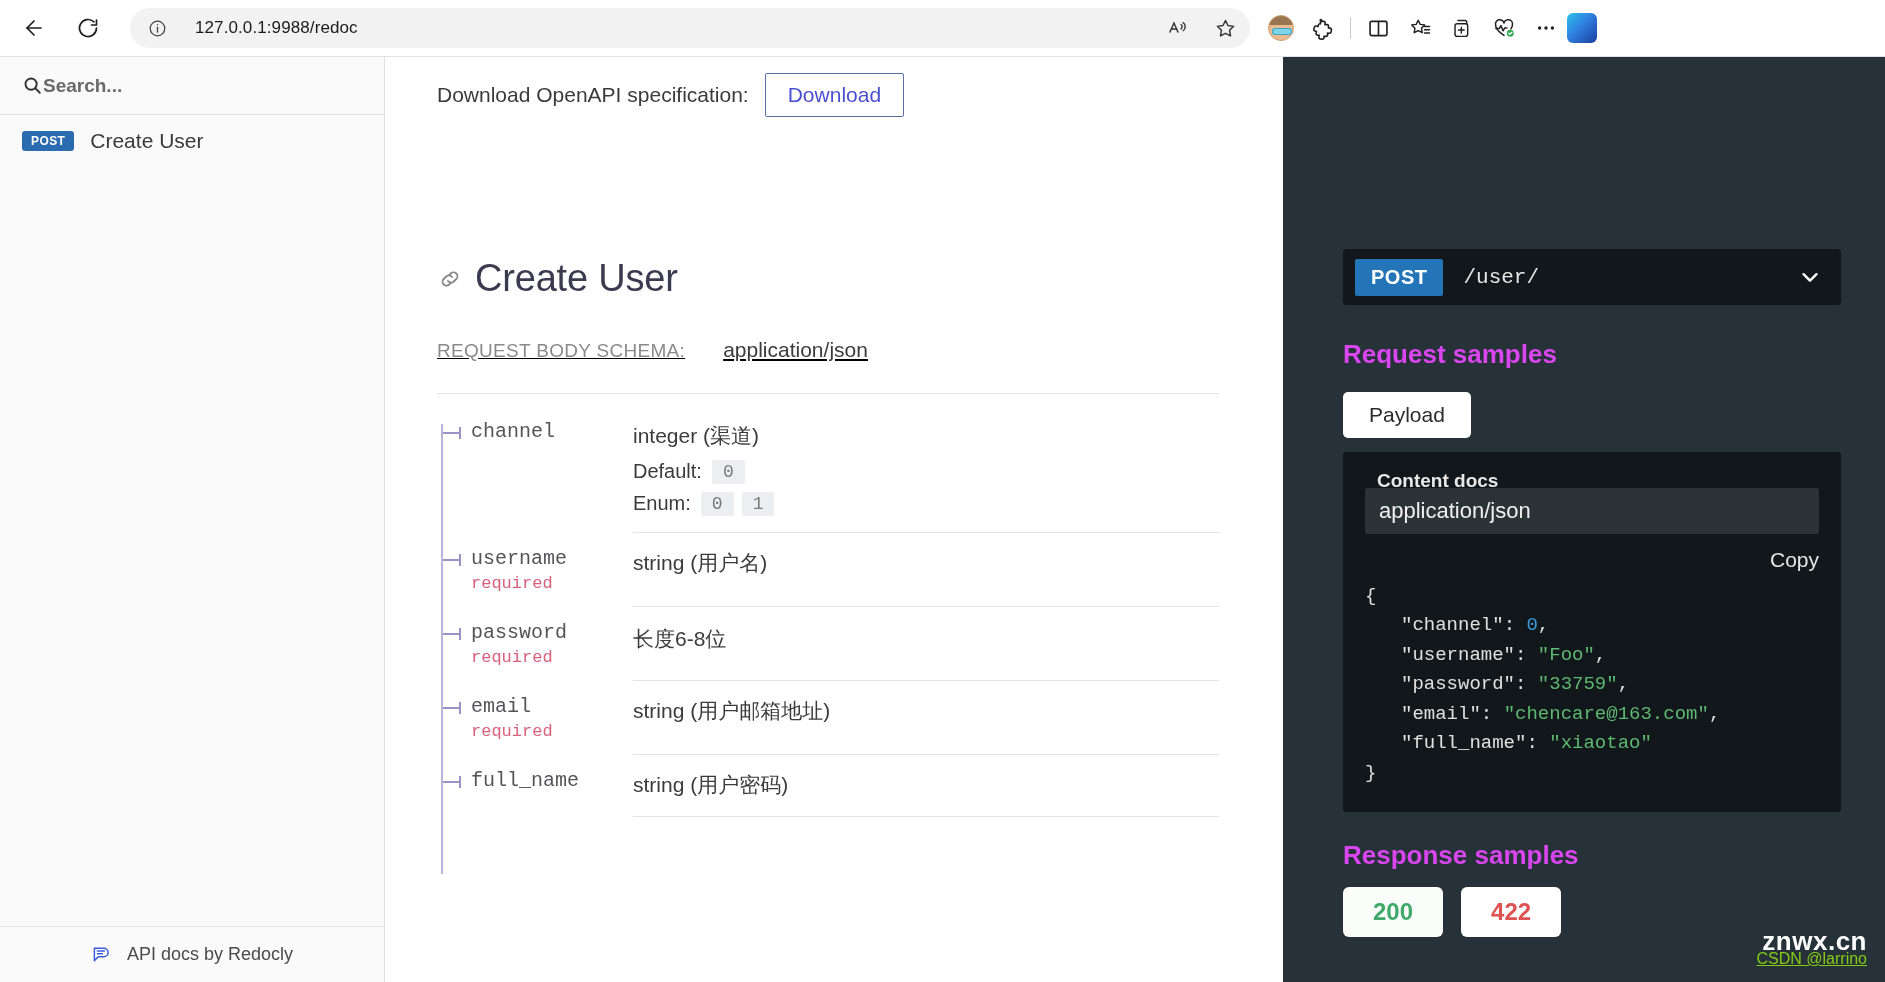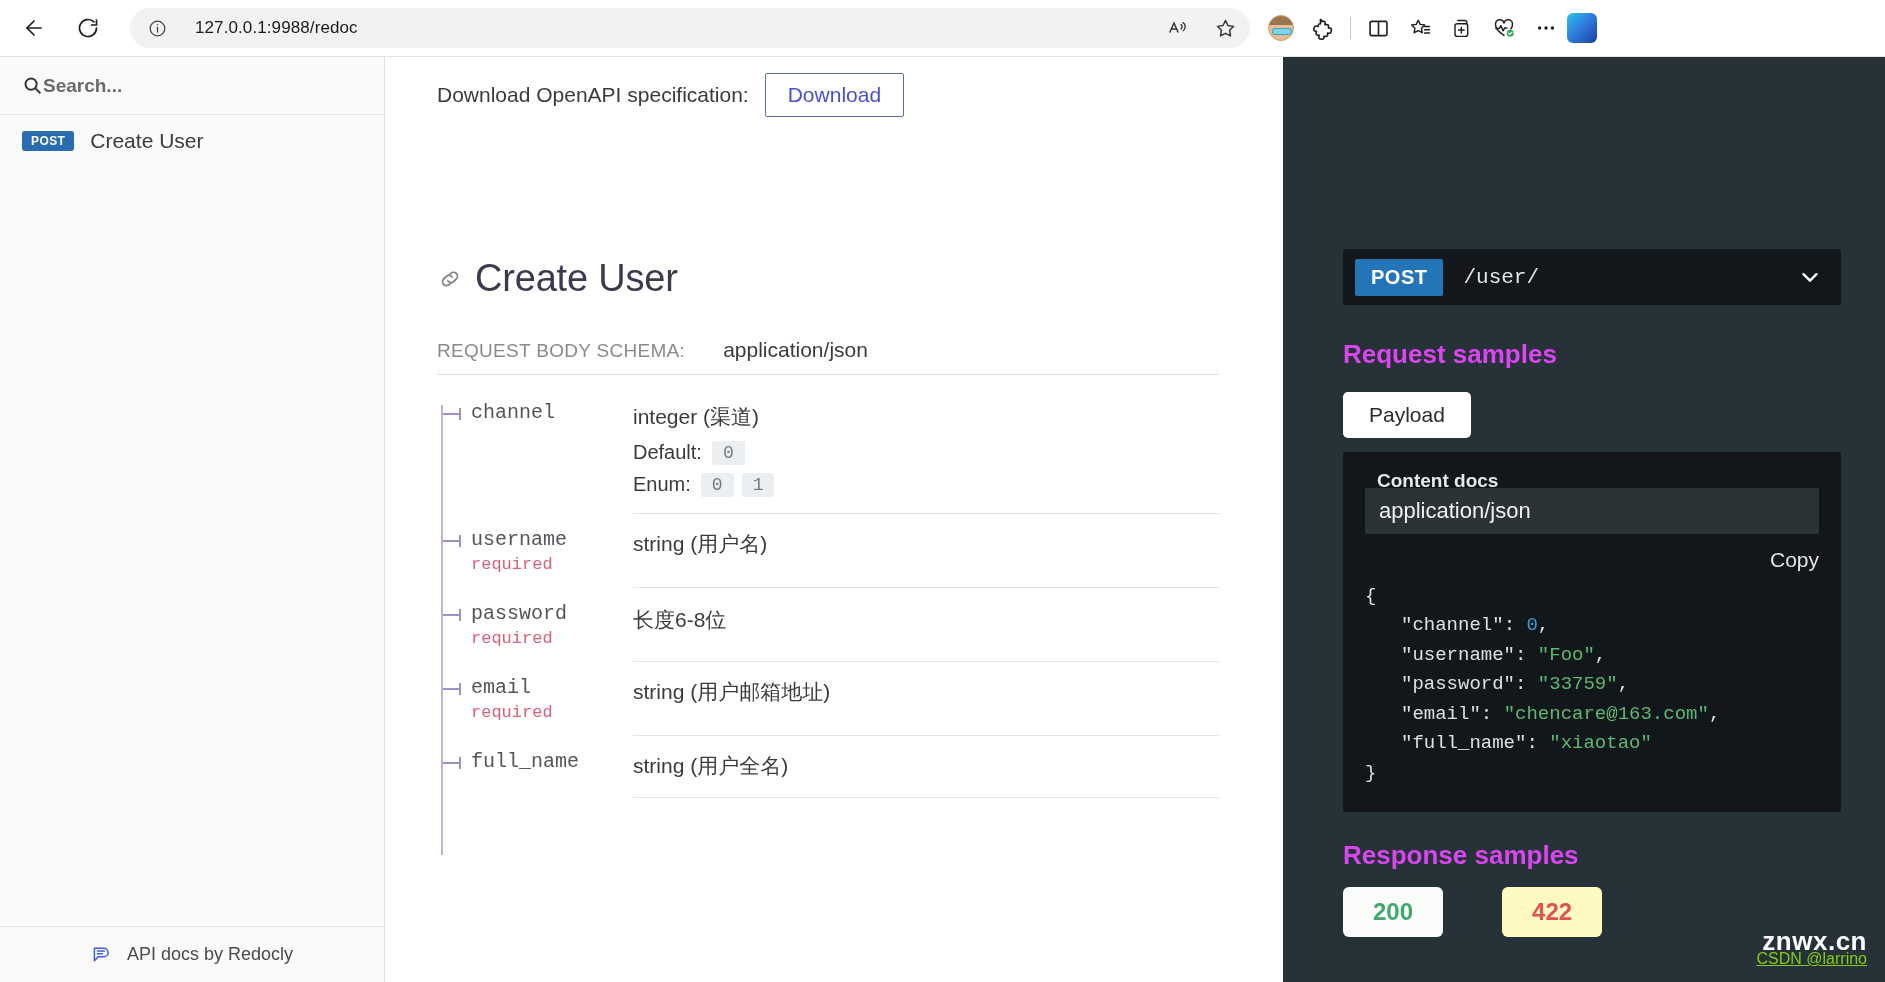--- a/index.html
+++ b/index.html
@@ -194,23 +194,24 @@
     font-size: 38px;
     color: #32329b;
     font-weight: 400;
     letter-spacing: -0.2px;
   }
   .op-title-text { color: #3b3b4f; }
 
   .schema-head {
     display: flex; align-items: baseline;
     margin: 38px 0 0 52px;
-    padding-bottom: 12px;
+    padding-bottom: 31px;
     border-bottom: 1px solid #e0e0e0;
     width: 782px;
+    text-decoration: underline;
   }
   .schema-head-label {
     font-size: 19px;
     color: #8a8a8a;
     letter-spacing: 0.3px;
   }
   .schema-head-value {
     margin-left: 38px;
     font-size: 21px;
     color: #3b3b3b;
@@ -394,21 +395,21 @@
     display: flex; gap: 18px;
   }
   .resp-tab {
     background: #ffffff;
     border-radius: 6px;
     padding: 11px 30px;
     font-size: 24px;
     font-weight: 700;
   }
   .resp-tab.ok { color: #3ea96b; background:#fafdfa; }
-  .resp-tab.err { color: #e05252; background: #fef9c3; margin-left: 41px; }
+  .resp-tab.err { color: #e05252; background: #ffffff; }
 
   .watermark {
     position: absolute;
     right: 18px; bottom: 14px;
     text-align: right;
     pointer-events: none;
   }
   .wm-main {
     font-size: 26px; font-weight: 700; color: #ffffff;
     letter-spacing: 0.5px; line-height: 1;
@@ -590,21 +591,21 @@
         </div>
         <div class="prop-row">
           <div class="prop-name-cell"><span class="tree-tick"></span><span class="prop-name">email</span><span class="prop-required">required</span></div>
           <div class="prop-desc-cell">
             <div class="prop-type">string (用户邮箱地址)</div>
           </div>
         </div>
         <div class="prop-row">
           <div class="prop-name-cell"><span class="tree-tick"></span><span class="prop-name">full_name</span></div>
           <div class="prop-desc-cell">
-            <div class="prop-type">string (用户全名)</div>
+            <div class="prop-type">string (用户密码)</div>
           </div>
         </div>
         <span class="tree-spine" style="height: 450px;"></span>
       </div>
   </div>
 
   <div class="right-panel">
 
     <div class="endpoint-bar">
       <span class="endpoint-method">POST</span>

